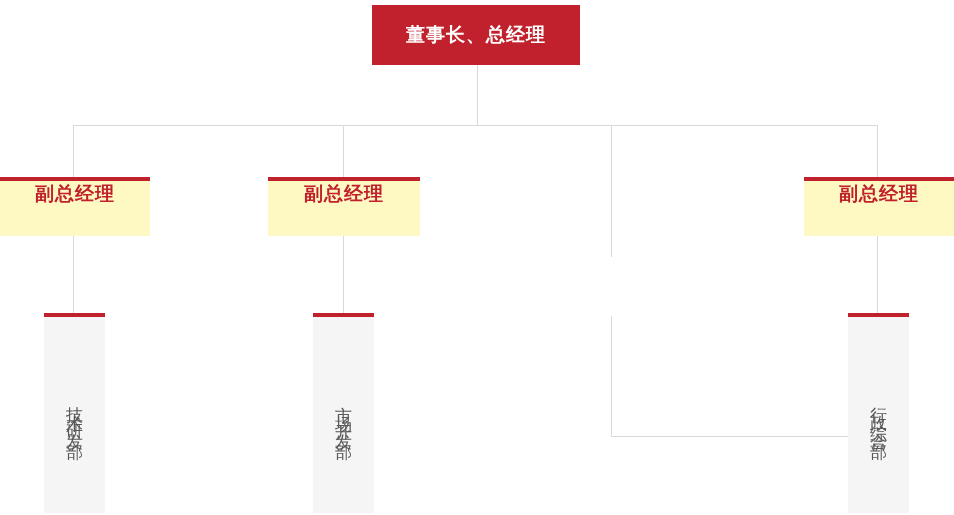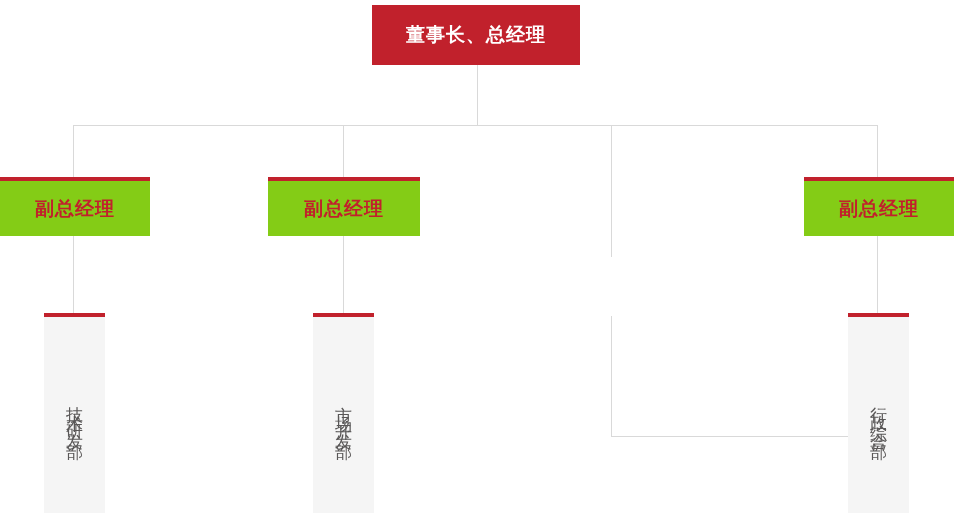--- a/index.html
+++ b/index.html
@@ -39,28 +39,28 @@
     align-items: center;
     justify-content: center;
     z-index: 2;
   }
 
   
   .l2-node {
     position: absolute;
     width: 150px;
     height: 55px;
-    background: #84cc16;
+    background: #fef9c3;
     border-top: 4px solid #c1212c;
     color: #c1212c;
     font-size: 19px;
     font-weight: bold;
     letter-spacing: 1px;
     display: flex;
-    align-items: center;
+    align-items: flex-start;
     justify-content: center;
     z-index: 2;
   }
   .l2-left   { left: 0px;   top: 177px; }
   .l2-mid    { left: 268px; top: 177px; width: 152px; }
   .l2-fin    { left: 536px; top: 257px; width: 151px; }
   .l2-right  { left: 804px; top: 177px; }
 
   
   .dept-node {

